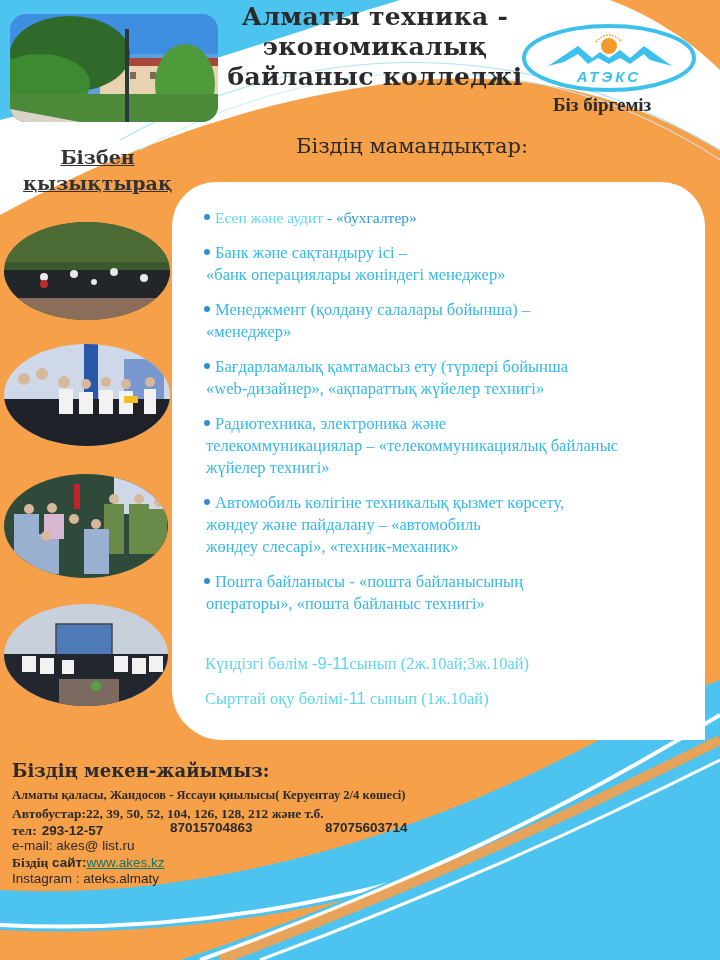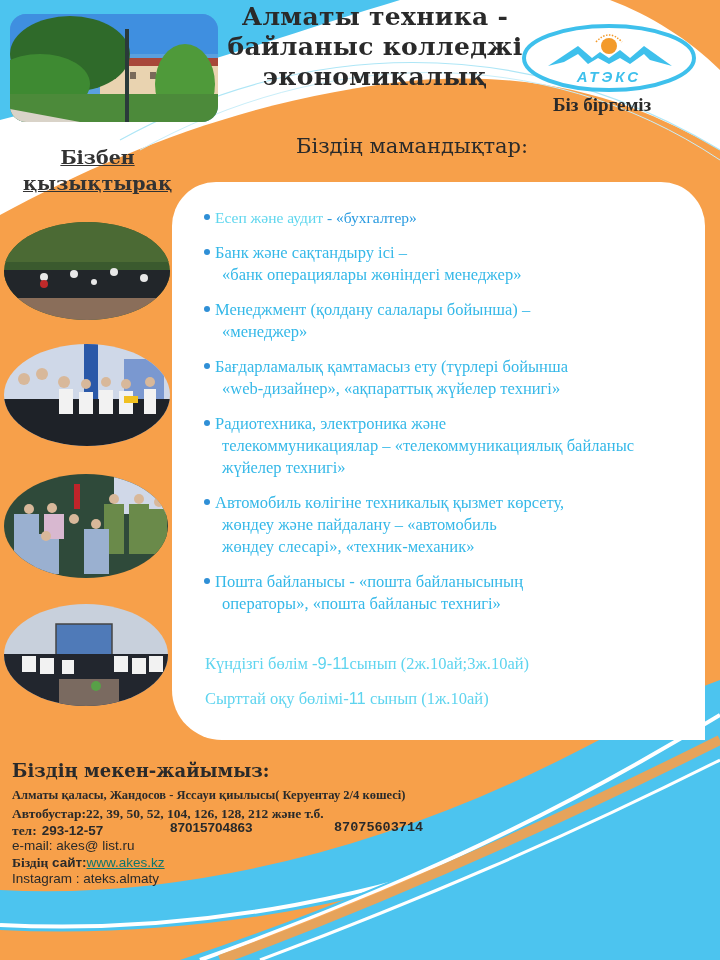--- a/index.html
+++ b/index.html
@@ -42,21 +42,21 @@
   .spec-item {
     color: #35b8e8; font-family: "Liberation Serif", serif; font-size: 16.5px; line-height: 22px;
     margin-bottom: 13px; position: relative;
   }
   .spec-item .bullet {
     display: inline-block; width: 6px; height: 6px; border-radius: 50%;
     background: #2f8fd6; vertical-align: middle; margin-right: 5px; position: relative; top: -2px;
   }
   .spec-item.first { color: #5fd6ee; font-size: 15.5px; }
   .spec-item.first .sep { color: #2a9be0; }
-  .spec-item .line2 { display: block; padding-left: 2px; margin-left: 16px; }
+  .spec-item .line2 { display: block; padding-left: 2px; }
   .spec-item.gap { margin-top: 10px; }
   .study-mode {
     color: #5ed4ef; font-family: "Liberation Serif", serif; font-size: 16.5px; line-height: 22px;
   }
   .study-mode .num { font-family: "Liberation Sans", sans-serif; text-align: center; }
   .mode-1 { left: 205px; top: 652px; }
   .mode-2 { left: 205px; top: 687px; }
 
   
   .oval { border-radius: 50%; overflow: hidden; }
@@ -70,21 +70,21 @@
     left: 12px; top: 760px; font-size: 18px; color: #2a2a2a; font-weight: bold;
     font-family: "DejaVu Serif", serif;
   }
   .addr-line { left: 12px; font-size: 12.5px; color: #2a2a2a; font-weight: bold;
     font-family: "Liberation Serif", serif; white-space: nowrap; }
   .addr-1 { top: 788px; }
   .addr-2 { top: 806px; font-size: 13.5px; }
   .sans { font-family: "Liberation Sans", sans-serif; font-weight: bold; color: #2a2a2a; font-size: 13.5px; }
   .tel { left: 12px; top: 820px; }
   .phone-2 { left: 170px; top: 820px; }
-  .phone-3 { left: 334px; top: 820px; font-family: Liberation Mono, monospace; }
+  .phone-3 { left: 325px; top: 820px; }
   .email { left: 12px; top: 838px; font-weight: normal; }
   .site { left: 12px; top: 855px; }
   .site .lbl-serif { font-family: "Liberation Serif", serif; }
   .site a { color: #0f766e; text-decoration: underline; font-weight: normal; }
   .insta { left: 12px; top: 871px; font-weight: normal; }
 </style>
 </head>
 <body>
 
 <svg class="bg" viewBox="0 0 720 960" preserveAspectRatio="none">
@@ -106,22 +106,22 @@
   <path d="M180,960 C360,900 520,830 720,720 L720,960 Z" fill="#4cc4ef"></path>
   <path d="M200,960 C380,895 540,825 720,715" stroke="#ffffff" stroke-width="4" fill="none"></path>
   <path d="M260,960 C420,900 560,840 720,760" stroke="#ffffff" stroke-width="3" fill="none"></path>
   <path d="M220,960 C380,900 540,830 720,740" stroke="#f7a04a" stroke-width="10" fill="none" opacity="0.9"></path>
 </svg>
 
 <div class="abs card"></div>
 
 <div class="abs title">
   <div>Алматы техника -</div>
+  <div>экономикалық</div>
   <div>байланыс колледжі</div>
-  <div>экономикалық</div>
 </div>
 
 <div class="abs campus-photo">
   <svg width="208" height="108" viewBox="0 0 208 108">
     <rect width="208" height="108" fill="#5aa0e0"></rect>
     <rect x="0" y="0" width="208" height="40" fill="#3f8fe0"></rect>
     <rect x="90" y="48" width="118" height="40" fill="#e9d3b0"></rect>
     <rect x="90" y="44" width="118" height="8" fill="#a8473a"></rect>
     <g fill="#7a6a5a">
       <rect x="100" y="58" width="6" height="7"></rect>

